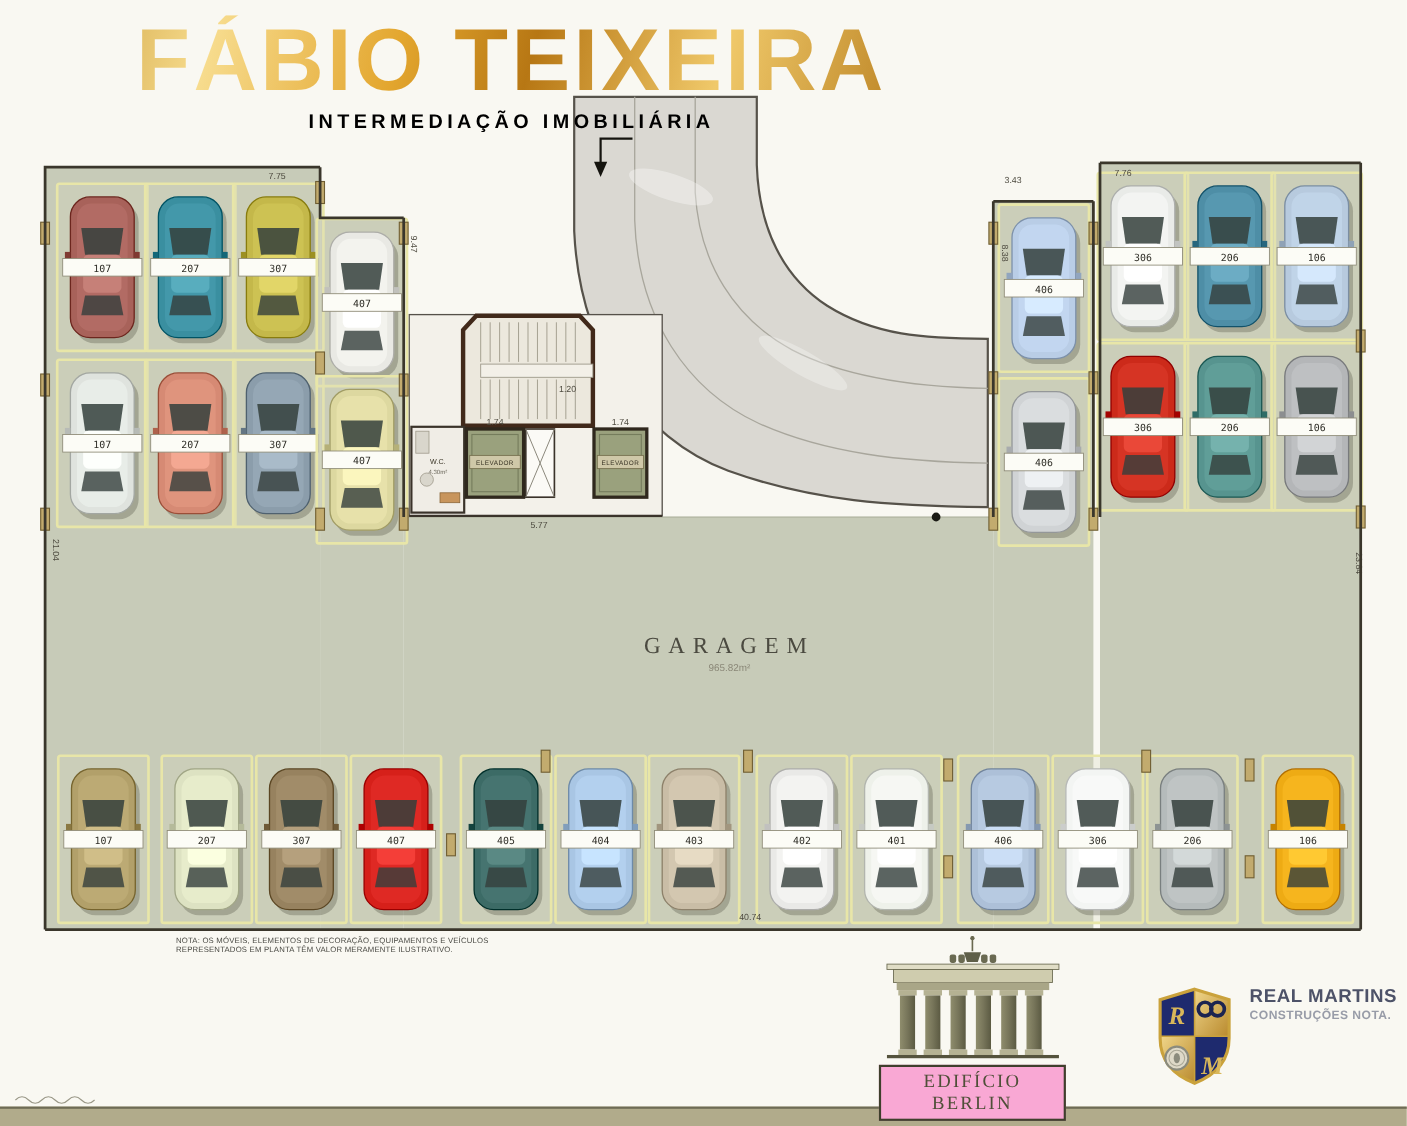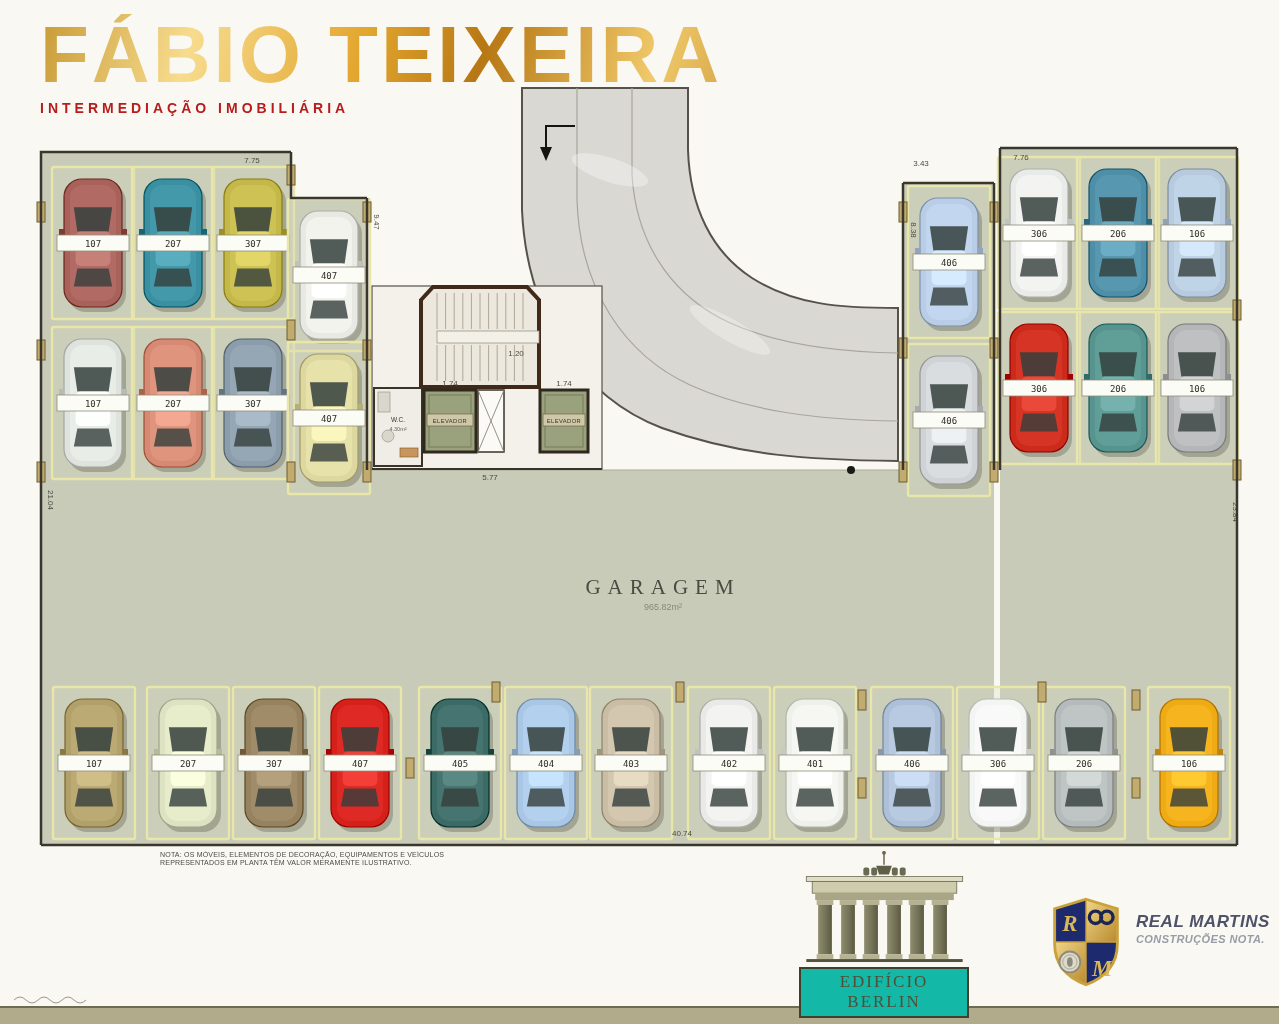--- a/index.html
+++ b/index.html
@@ -1,38 +1,38 @@
 <!DOCTYPE html>
 <html><head>
 <meta charset="utf-8">
 <style>
   html,body{margin:0;padding:0;}
   .page{position:relative;width:1279px;height:1024px;background:#f9f8f2;overflow:hidden;
         font-family:"Liberation Sans",sans-serif;}
   .plan-svg{position:absolute;left:0;top:0;}
   
-  .brand{position:absolute;left:40px;top:14px;width:850px;text-align:left;z-index:5;}
+  .brand{position:absolute;left:40px;top:14px;width:850px;text-align:center;z-index:5;}
   .brand h1{margin:0;font-size:80px;line-height:1.02;font-weight:bold;letter-spacing:3px;
       background:linear-gradient(105deg,#c89a35 0%,#f7dc8e 18%,#e3a62e 38%,#b77714 52%,#f0c96a 72%,#a86a0b 100%);
       -webkit-background-clip:text;background-clip:text;color:transparent;
       font-family:"Liberation Sans",sans-serif;}
-  .tagline{margin-top:4px;font-size:14px;font-weight:bold;letter-spacing:4px;color:#b91c1c;}
+  .tagline{margin-top:4px;font-size:18px;font-weight:bold;letter-spacing:4px;color:#000000;}
   
   .note{position:absolute;left:160px;top:851px;font-size:8px;line-height:9px;color:#4a4a44;
         letter-spacing:.2px;z-index:4;transform:scale(.88);transform-origin:left top;}
   .plan-title{position:absolute;left:110px;top:877px;font-family:"Liberation Serif",serif;
         font-size:18px;color:#2c2a24;letter-spacing:.6px;z-index:4;}
   
   .berlin{position:absolute;left:795px;top:845px;width:178px;z-index:4;text-align:center;}
-  .berlin-box{width:166px;margin:0 auto;border:2px solid #3f3f2c;background:#14b8a6;
+  .berlin-box{width:166px;margin:0 auto;border:2px solid #3f3f2c;background:#f9a8d4;
         padding:3px 0 4px 0;font-family:"Liberation Serif",serif;font-size:17px;
         letter-spacing:2px;color:#4f4f38;}
   
   .rm{position:absolute;left:1048px;top:896px;display:flex;align-items:flex-start;z-index:4;}
-  .rm-text{margin-left:12px;margin-top:16px;font-style:italic;}
+  .rm-text{margin-left:12px;}
   .rm-name{font-size:17px;font-weight:bold;color:#4d5268;letter-spacing:.5px;}
   .rm-sub{font-size:11px;font-weight:bold;color:#989ca8;letter-spacing:.4px;margin-top:1px;}
   
   .bottom-band{position:absolute;left:0;top:1006px;width:1279px;height:18px;
         background:#b1ab8b;border-top:2px solid #6e6b55;z-index:3;}
 </style>
 </head>
 <body>
 
 <div class="page">

